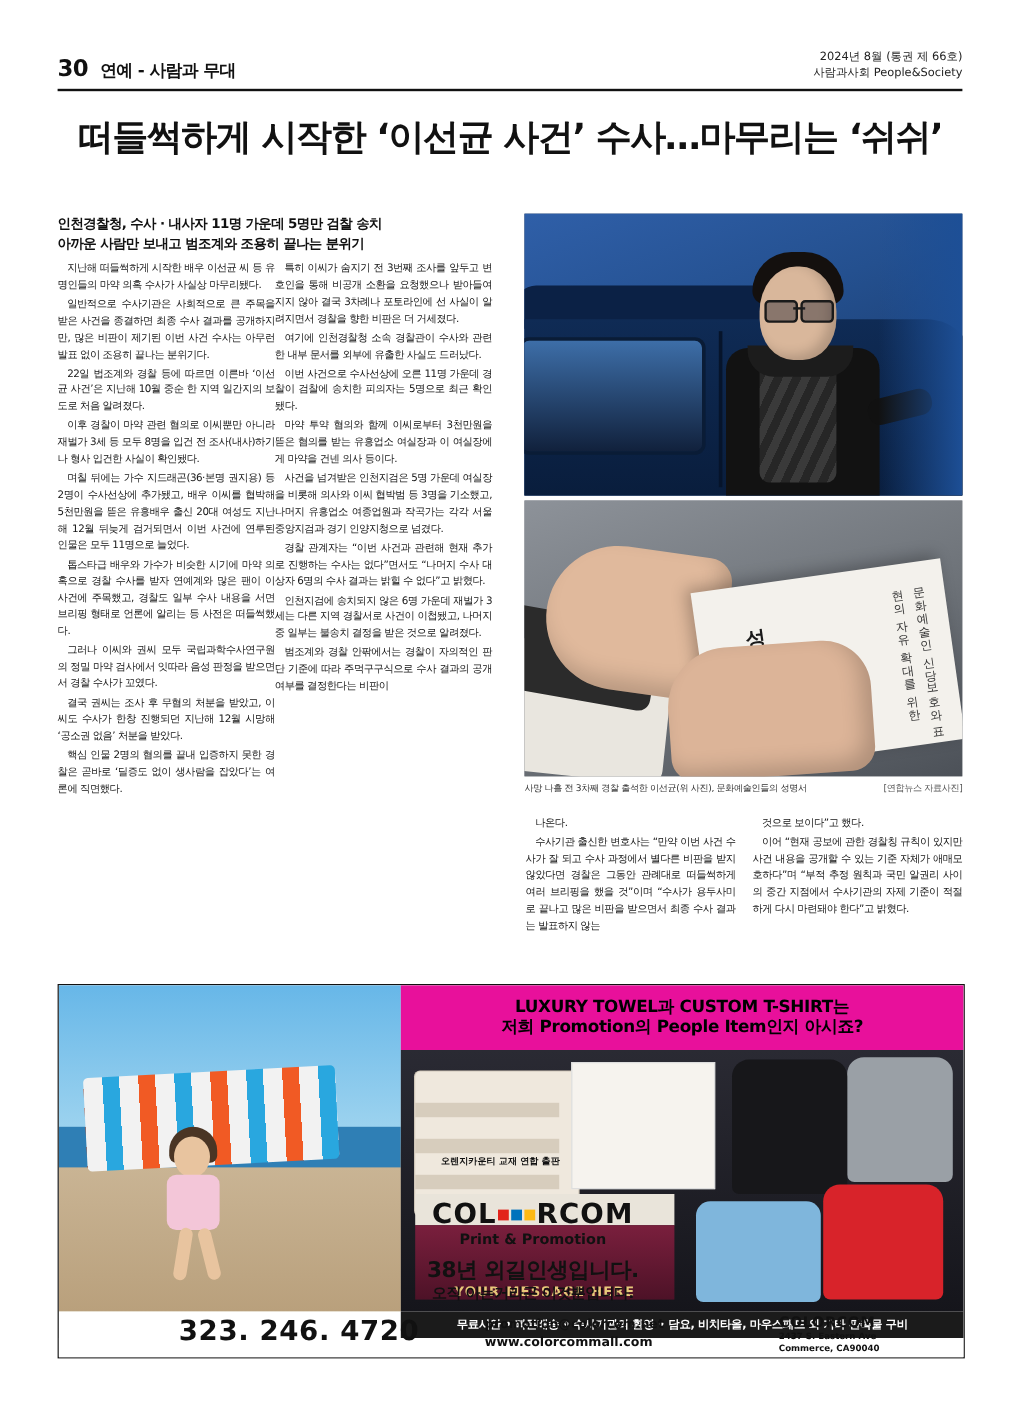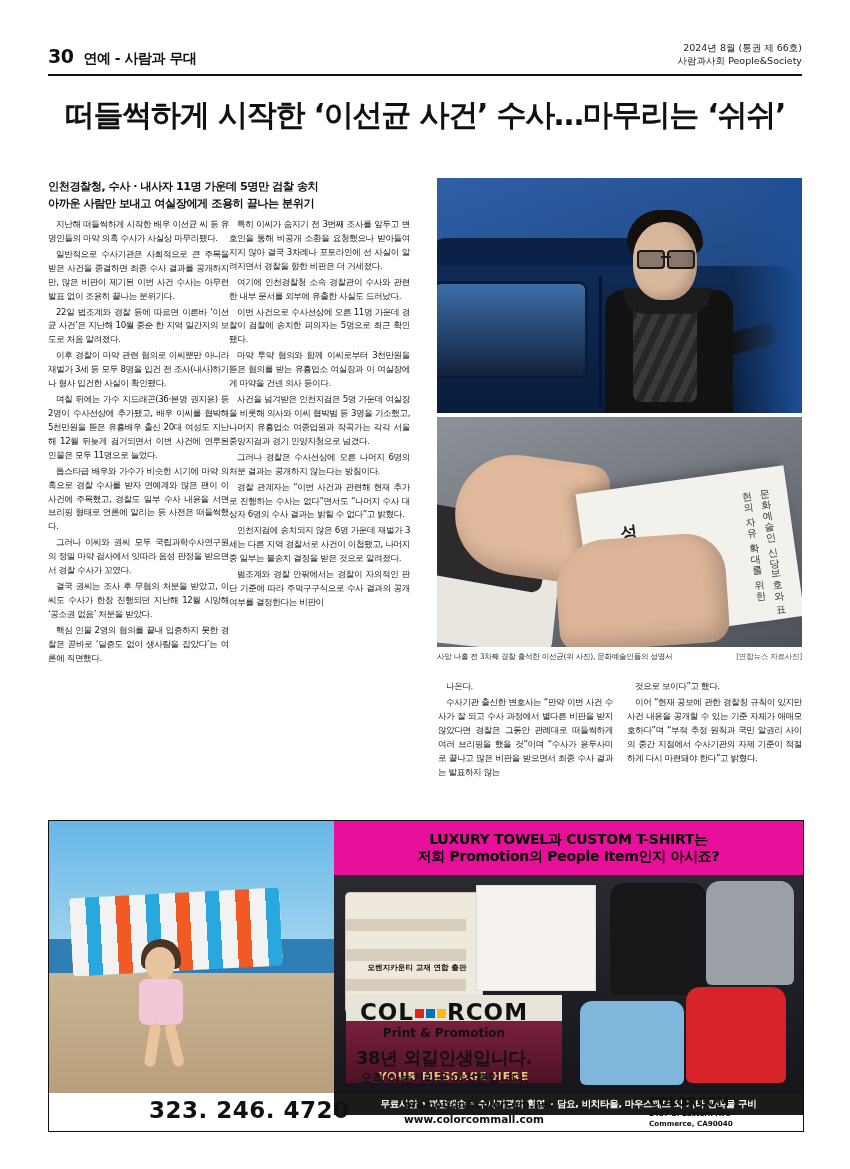--- a/index.html
+++ b/index.html
@@ -284,42 +284,41 @@
     <div class="mh-right">
       <div class="issue-line">2024년 8월 (통권 제 66호)</div>
       <div class="pub-line">사람과사회 People&amp;Society</div>
     </div>
   </div>
 
   <div class="headline">떠들썩하게 시작한 ‘이선균 사건’ 수사…마무리는 ‘쉬쉬’</div>
 
   <div class="deck">
     <div>인천경찰청, 수사 · 내사자 11명 가운데 5명만 검찰 송치</div>
-    <div>아까운 사람만 보내고 여실장에게 조용히 끝나는 분위기</div>
+    <div>아까운 사람만 보내고 범조계와 조용히 끝나는 분위기</div>
   </div>
 
   <div class="body-cols">
     <div class="col">
       <p>지난해 떠들썩하게 시작한 배우 이선균 씨 등 유명인들의 마약 의혹 수사가 사실상 마무리됐다.</p>
       <p>일반적으로 수사기관은 사회적으로 큰 주목을 받은 사건을 종결하면 최종 수사 결과를 공개하지만, 많은 비판이 제기된 이번 사건 수사는 아무런 발표 없이 조용히 끝나는 분위기다.</p>
       <p>22일 법조계와 경찰 등에 따르면 이른바 ‘이선균 사건’은 지난해 10월 중순 한 지역 일간지의 보도로 처음 알려졌다.</p>
       <p>이후 경찰이 마약 관련 혐의로 이씨뿐만 아니라 재벌가 3세 등 모두 8명을 입건 전 조사(내사)하기나 형사 입건한 사실이 확인됐다.</p>
       <p>며칠 뒤에는 가수 지드래곤(36·본명 권지용) 등 2명이 수사선상에 추가됐고, 배우 이씨를 협박해 5천만원을 뜯은 유흥배우 출신 20대 여성도 지난해 12월 뒤늦게 검거되면서 이번 사건에 연루된 인물은 모두 11명으로 늘었다.</p>
       <p>톱스타급 배우와 가수가 비슷한 시기에 마약 의혹으로 경찰 수사를 받자 연예계와 많은 팬이 이 사건에 주목했고, 경찰도 일부 수사 내용을 서면 브리핑 형태로 언론에 알리는 등 사전은 떠들썩했다.</p>
       <p>그러나 이씨와 권씨 모두 국립과학수사연구원의 정밀 마약 검사에서 잇따라 음성 판정을 받으면서 경찰 수사가 꼬였다.</p>
       <p>결국 권씨는 조사 후 무혐의 처분을 받았고, 이씨도 수사가 한창 진행되던 지난해 12월 시망해 ‘공소권 없음’ 처분을 받았다.</p>
       <p>핵심 인물 2명의 혐의를 끝내 입증하지 못한 경찰은 곧바로 ‘딜증도 없이 생사람을 잡았다’는 여론에 직면했다.</p>
     </div>
     <div class="col">
       <p>특히 이씨가 숨지기 전 3번째 조사를 앞두고 변호인을 통해 비공개 소환을 요청했으나 받아들여지지 않아 결국 3차례나 포토라인에 선 사실이 알려지면서 경찰을 향한 비판은 더 거세졌다.</p>
       <p>여기에 인천경찰청 소속 경찰관이 수사와 관련한 내부 문서를 외부에 유출한 사실도 드러났다.</p>
       <p>이번 사건으로 수사선상에 오른 11명 가운데 경찰이 검찰에 송치한 피의자는 5명으로 최근 확인됐다.</p>
       <p>마약 투약 혐의와 함께 이씨로부터 3천만원을 뜯은 혐의를 받는 유흥업소 여실장과 이 여실장에게 마약을 건넨 의사 등이다.</p>
       <p>사건을 넘겨받은 인천지검은 5명 가운데 여실장을 비롯해 의사와 이씨 협박범 등 3명을 기소했고, 나머지 유흥업소 여종업원과 작곡가는 각각 서울중앙지검과 경기 인양지청으로 넘겼다.</p>
-      <p>그러나 경찰은 수사선상에 오른 나머지 6명의 처분 결과는 공개하지 않는다는 방침이다.</p>
       <p>경찰 관계자는 “이번 사건과 관련해 현재 추가로 진행하는 수사는 없다”면서도 “나머지 수사 대상자 6명의 수사 결과는 밝힐 수 없다”고 밝혔다.</p>
       <p>인천지검에 송치되지 않은 6명 가운데 재벌가 3세는 다른 지역 경찰서로 사건이 이첩됐고, 나머지 중 일부는 불송치 결정을 받은 것으로 알려졌다.</p>
       <p>범조계와 경찰 안팎에서는 경찰이 자의적인 판단 기준에 따라 주먹구구식으로 수사 결과의 공개 여부를 결정한다는 비판이</p>
     </div>
   </div>
 
   <div class="photo-top">
     <div class="sky"></div>
     <div class="carroof"></div>
     <div class="carbody">

